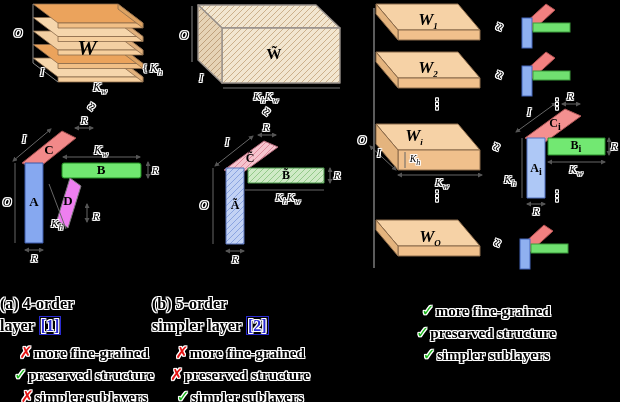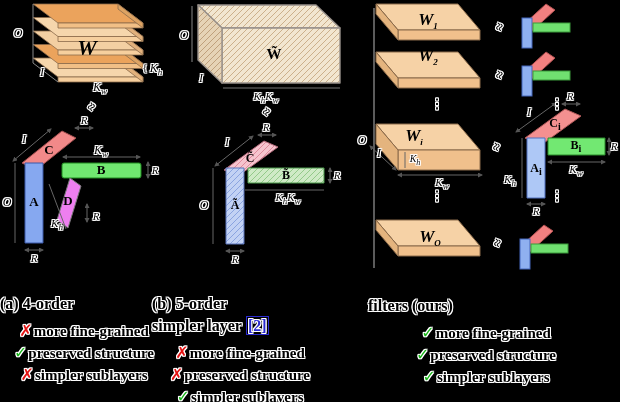--- a/index.html
+++ b/index.html
@@ -228,21 +228,21 @@
 <span class="lbl facsm" style="left:286px;top:175px">B̃</span>
 <span class="lbl dim out" style="left:337px;top:175px;font-size:11px">R</span>
 <span class="lbl dim out" style="left:288px;top:197px;font-size:11px"><span>K</span><sub>h</sub><span>K</span><sub>w</sub></span>
 <span class="lbl dim out" style="left:204px;top:205px">O</span>
 <span class="lbl facsm" style="left:235px;top:205px">Ã</span>
 <span class="lbl dim out" style="left:235px;top:259px;font-size:11px">R</span>
 
 <span class="lbl dim out" style="left:362px;top:140px">O</span>
 <span class="lbl tns w-mid" style="left:428px;top:20px"><span>W</span><sub>1</sub></span>
 <span class="lbl approx out" style="left:500px;top:27px;transform:translate(-50%,-50%) rotate(-70deg)">≈</span>
-<span class="lbl tns w-mid" style="left:428px;top:56px"><span>W</span><sub>2</sub></span>
+<span class="lbl tns w-mid" style="left:428px;top:68px"><span>W</span><sub>2</sub></span>
 <span class="lbl approx out" style="left:500px;top:75px;transform:translate(-50%,-50%) rotate(-70deg)">≈</span>
 <span class="lbl dots out" style="left:437px;top:104px">⋮</span>
 <span class="lbl dots out" style="left:557px;top:104px">⋮</span>
 <span class="lbl tns w-mid" style="left:414px;top:136px"><span>W</span><sub>i</sub></span>
 <span class="lbl dimsm out" style="left:415px;top:160px"><span>K</span><sub style="font-size:8px">h</sub></span>
 <span class="lbl dim out" style="left:379px;top:153px">I</span>
 <span class="lbl dim out" style="left:442px;top:182px;font-size:11px"><span>K</span><sub>w</sub></span>
 <span class="lbl approx out" style="left:497px;top:147px;transform:translate(-50%,-50%) rotate(-70deg)">≈</span>
 <span class="lbl dim out" style="left:570px;top:96px;font-size:11px">R</span>
 <span class="lbl dim out" style="left:529px;top:112px">I</span>
@@ -253,20 +253,21 @@
 <span class="lbl facsm" style="left:536px;top:169px"><span>A</span><sub>i</sub></span>
 <span class="lbl dim out" style="left:510px;top:179px;font-size:11px"><span>K</span><sub>h</sub></span>
 <span class="lbl dim out" style="left:536px;top:211px;font-size:11px">R</span>
 <span class="lbl dots out" style="left:437px;top:196px">⋮</span>
 <span class="lbl dots out" style="left:557px;top:196px">⋮</span>
 <span class="lbl tns w-mid" style="left:430px;top:237px"><span>W</span><sub>O</sub></span>
 <span class="lbl approx out" style="left:498px;top:243px;transform:translate(-50%,-50%) rotate(-70deg)">≈</span>
 
 <div class="caption" style="left:0;top:282px;width:168px">
   <div class="cap-title out"><span>(a) 4-order</span></div>
+  <div class="cap-title out"><span>layer</span><a href="#" class="ref out">[1]</a></div>
   <div class="checks">
     <div class="check-row">
           <span class="mark out bad">✗</span>
           <span class="ctext out">more fine-grained</span>
         </div>
     <div class="check-row">
           <span class="mark out ok">✓</span>
           <span class="ctext out">preserved structure</span>
         </div>
     <div class="check-row">
@@ -289,21 +290,20 @@
           <span class="ctext out">preserved structure</span>
         </div>
     <div class="check-row">
           <span class="mark out ok">✓</span>
           <span class="ctext out">simpler sublayers</span>
         </div>
   </div>
 </div>
 
 <div class="caption" style="left:368px;top:284px;width:236px">
-  <div class="cap-title out"><span>filters (ours)</span></div>
   <div class="checks">
     <div class="check-row">
           <span class="mark out ok">✓</span>
           <span class="ctext out">more fine-grained</span>
         </div>
     <div class="check-row">
           <span class="mark out ok">✓</span>
           <span class="ctext out">preserved structure</span>
         </div>
     <div class="check-row">

